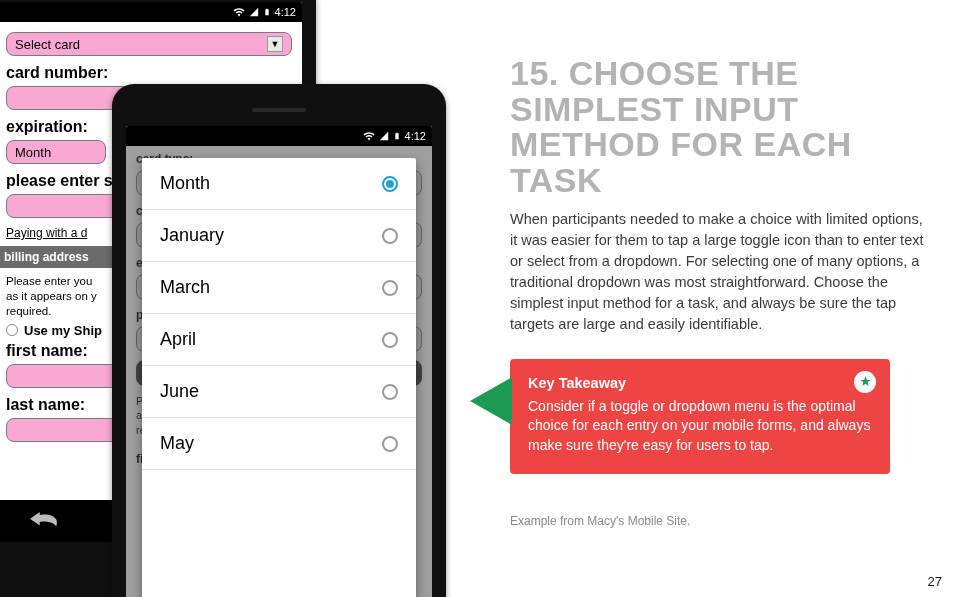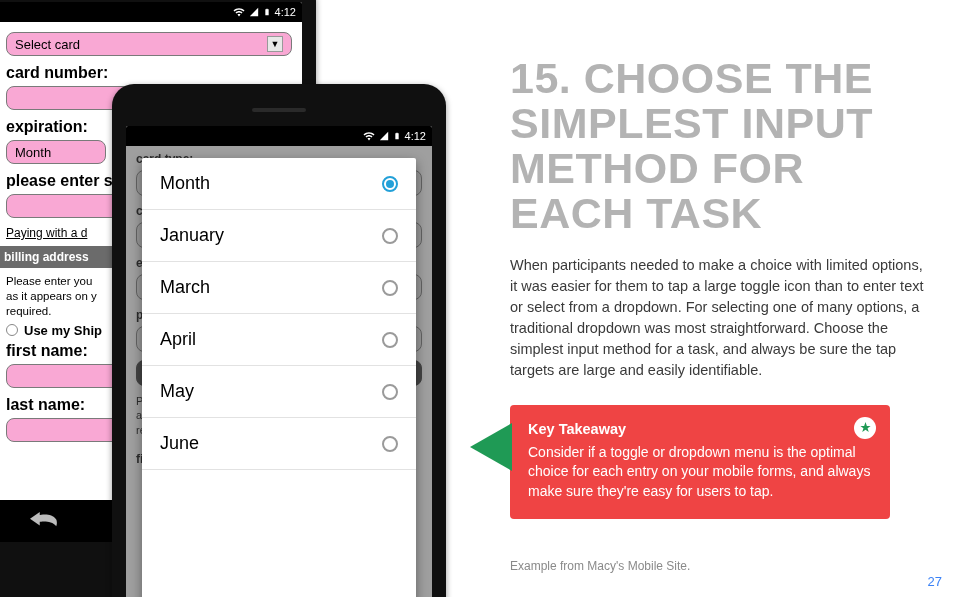--- a/index.html
+++ b/index.html
@@ -1,29 +1,29 @@
 <!DOCTYPE html>
 <html><head>
 <meta charset="utf-8">
 <style>
   * { box-sizing: border-box; margin: 0; padding: 0; }
   body { width: 954px; height: 597px; background: #fff; font-family: Arial, Helvetica, sans-serif; position: relative; overflow: hidden; }
 
   
   .right-col { position: absolute; left: 510px; top: 56px; width: 420px; }
-  .headline { font-family: Arial, Helvetica, sans-serif; font-size: 43px; font-weight: 900; color: #b3b3b3; line-height: 1.05; letter-spacing: 0.5px; text-transform: uppercase; }
-  .body-text { margin-top: 18px; font-size: 14.5px; color: #3a3a3a; line-height: 1.45; }
+  .headline { font-family: Arial, Helvetica, sans-serif; font-size: 34px; font-weight: 900; color: #b3b3b3; line-height: 1.05; letter-spacing: 0.5px; text-transform: uppercase; }
+  .body-text { margin-top: 10px; font-size: 14.5px; color: #3a3a3a; line-height: 1.45; }
   .takeaway { position: relative; margin-top: 24px; background: #ef4444; color: #fff; border-radius: 4px; padding: 16px 18px 18px; width: 380px; }
   .takeaway .title { font-weight: 700; font-size: 14.5px; margin-bottom: 6px; }
   .takeaway .desc { font-size: 14px; line-height: 1.4; }
   .takeaway .star { position: absolute; right: 14px; top: 12px; width: 22px; height: 22px; border-radius: 50%; background: #fff; display: flex; align-items: center; justify-content: center; }
   .takeaway .star svg { fill: #1f9a55; }
   .takeaway .arrow { position: absolute; left: -40px; top: 18px; width: 0; height: 0; border-top: 24px solid transparent; border-bottom: 24px solid transparent; border-right: 42px solid #1f9a55; }
   .caption { margin-top: 40px; font-size: 12px; color: #8a8a8a; }
-  .pageno { position: absolute; right: 12px; bottom: 8px; font-size: 13px; color: #3b82f6; }
+  .pageno { position: absolute; right: 12px; bottom: 8px; font-size: 13px; color: #0f172a; }
 
   
   .phone { position: absolute; background: #101010; border-radius: 22px; box-shadow: 0 2px 6px rgba(0,0,0,0.4); }
   .phone .screen { position: absolute; background: #fff; border-radius: 2px; overflow: hidden; }
   .statusbar { background: #000; color: #fff; height: 20px; display: flex; justify-content: flex-end; align-items: center; gap: 4px; padding-right: 6px; font-size: 11px; }
 
   .phone-back { left: -18px; top: -20px; width: 334px; height: 620px; }
   .phone-back .screen { left: 14px; top: 22px; width: 306px; height: 540px; }
 
   .phone-front { left: 112px; top: 84px; width: 334px; height: 620px; z-index: 5; }
@@ -166,25 +166,25 @@
       </div>
       <div class="row">
         <span>March</span>
         <span class="radio"></span>
       </div>
       <div class="row">
         <span>April</span>
         <span class="radio"></span>
       </div>
       <div class="row">
+        <span>June</span>
+        <span class="radio"></span>
+      </div>
+      <div class="row">
         <span>May</span>
-        <span class="radio"></span>
-      </div>
-      <div class="row">
-        <span>June</span>
         <span class="radio"></span>
       </div>
     </div>
   </div>
 </div>
 
 <div class="right-col">
   <div class="headline">15. Choose the simplest input method for each task</div>
   <div class="body-text">When participants needed to make a choice with limited options, it was easier for them to tap a large toggle icon than to enter text or select from a dropdown. For selecting one of many options, a traditional dropdown was most straightforward. Choose the simplest input method for a task, and always be sure the tap targets are large and easily identifiable.</div>
 

